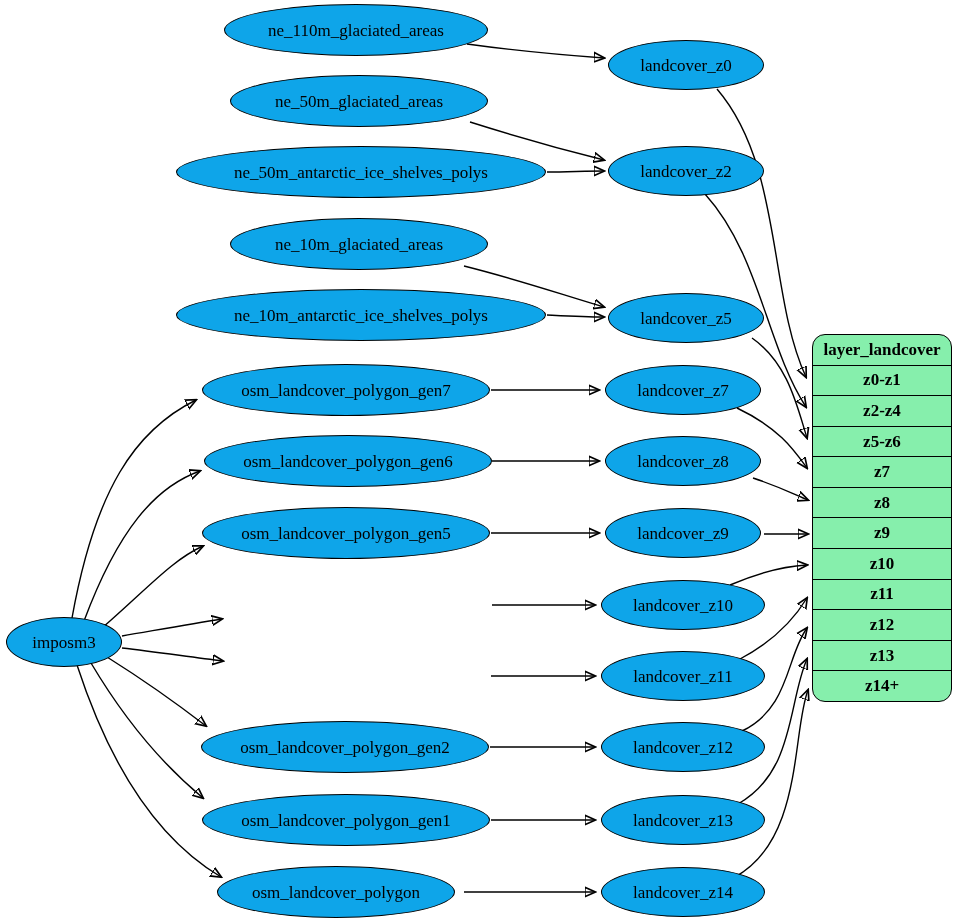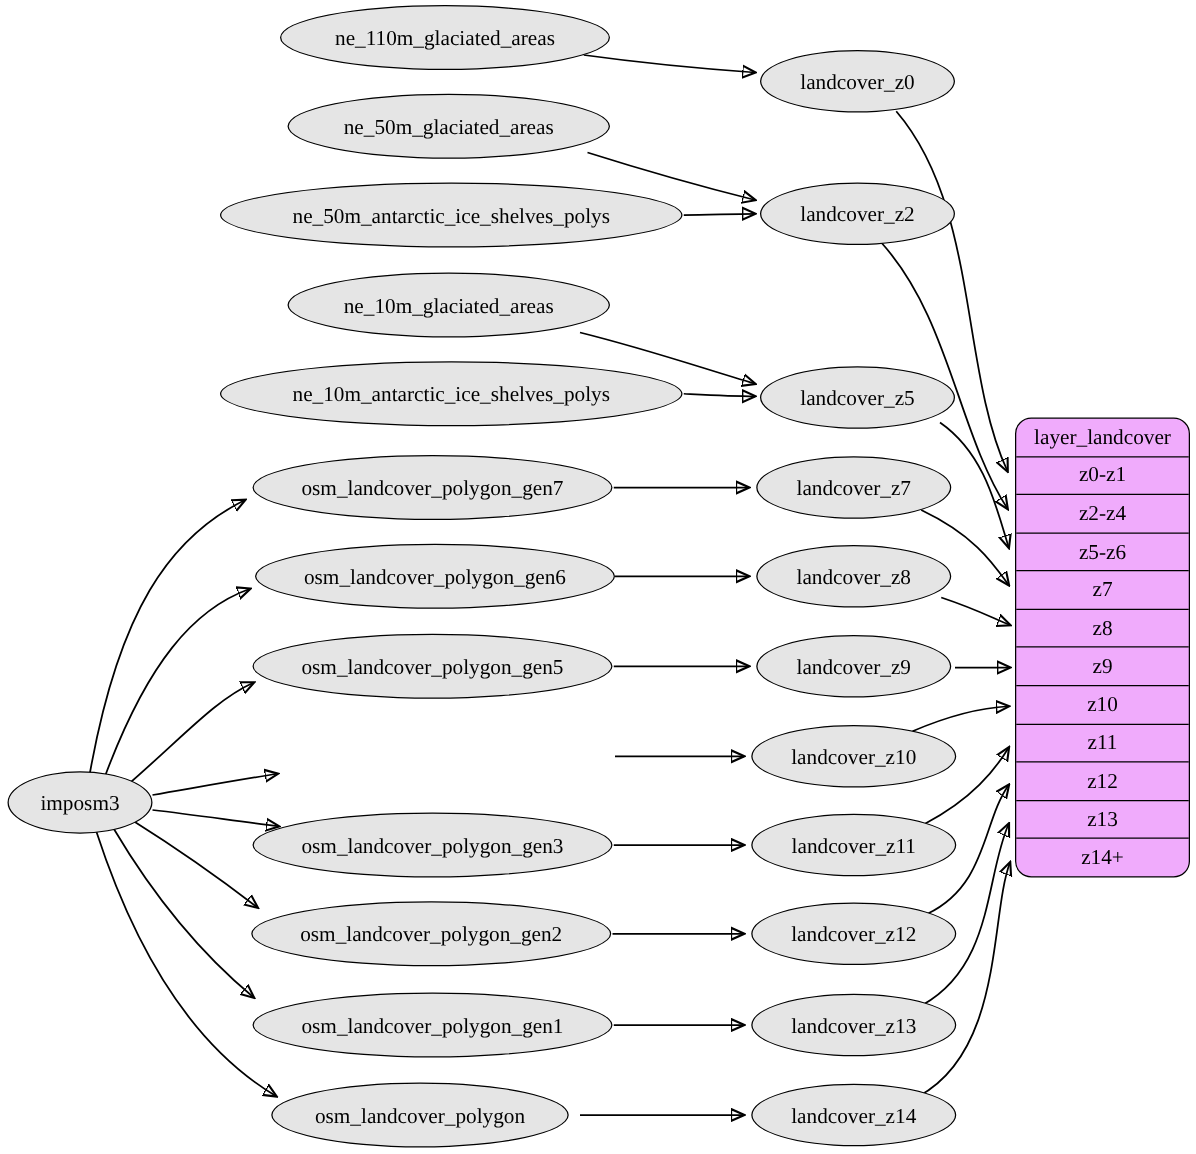--- a/index.html
+++ b/index.html
@@ -10,21 +10,21 @@
     font-family:"Liberation Serif","DejaVu Serif",serif;
     color:#000;
     overflow:hidden;
   }
   .edges{position:absolute;left:0;top:0;width:957px;height:923px;}
   .edges path{fill:none;stroke:#000;stroke-width:1.4;}
   .node{
     position:absolute;
     border:1.4px solid #000;
     border-radius:50%;
-    background:#e5e5e5;
+    background:#0ea5e9;
     display:flex;align-items:center;justify-content:center;
     font-size:17px;line-height:1;
     white-space:nowrap;
     box-sizing:border-box;
   }
   .ltable{
     position:absolute;
     left:812px;top:334px;width:140px;height:368px;
     background:#ffb6c1;
     border:1.4px solid #000;
@@ -109,23 +109,20 @@
   </div>
   <div class="node" style="left:202px;top:364px;width:288px;height:52px;">
     <span>osm_landcover_polygon_gen7</span>
   </div>
   <div class="node" style="left:204px;top:435px;width:288px;height:52px;">
     <span>osm_landcover_polygon_gen6</span>
   </div>
   <div class="node" style="left:202px;top:507px;width:288px;height:52px;">
     <span>osm_landcover_polygon_gen5</span>
   </div>
-  <div class="node" style="left:202px;top:650px;width:288px;height:52px;">
-    <span>osm_landcover_polygon_gen3</span>
-  </div>
   <div class="node" style="left:201px;top:721px;width:288px;height:52px;">
     <span>osm_landcover_polygon_gen2</span>
   </div>
   <div class="node" style="left:202px;top:794px;width:288px;height:52px;">
     <span>osm_landcover_polygon_gen1</span>
   </div>
   <div class="node" style="left:217px;top:866px;width:238px;height:52px;">
     <span>osm_landcover_polygon</span>
   </div>
 
@@ -156,21 +153,21 @@
   <div class="node" style="left:601px;top:722px;width:164px;height:50px;">
     <span>landcover_z12</span>
   </div>
   <div class="node" style="left:601px;top:795px;width:164px;height:50px;">
     <span>landcover_z13</span>
   </div>
   <div class="node" style="left:601px;top:867px;width:164px;height:50px;">
     <span>landcover_z14</span>
   </div>
 
-  <div class="ltable" style="background: #f0abfc;">
+  <div class="ltable" style="background: #86efac; font-weight: bold;">
     <div class="lrow">layer_landcover</div>
     <div class="lrow">z0-z1</div>
     <div class="lrow">z2-z4</div>
     <div class="lrow">z5-z6</div>
     <div class="lrow">z7</div>
     <div class="lrow">z8</div>
     <div class="lrow">z9</div>
     <div class="lrow">z10</div>
     <div class="lrow">z11</div>
     <div class="lrow">z12</div>

